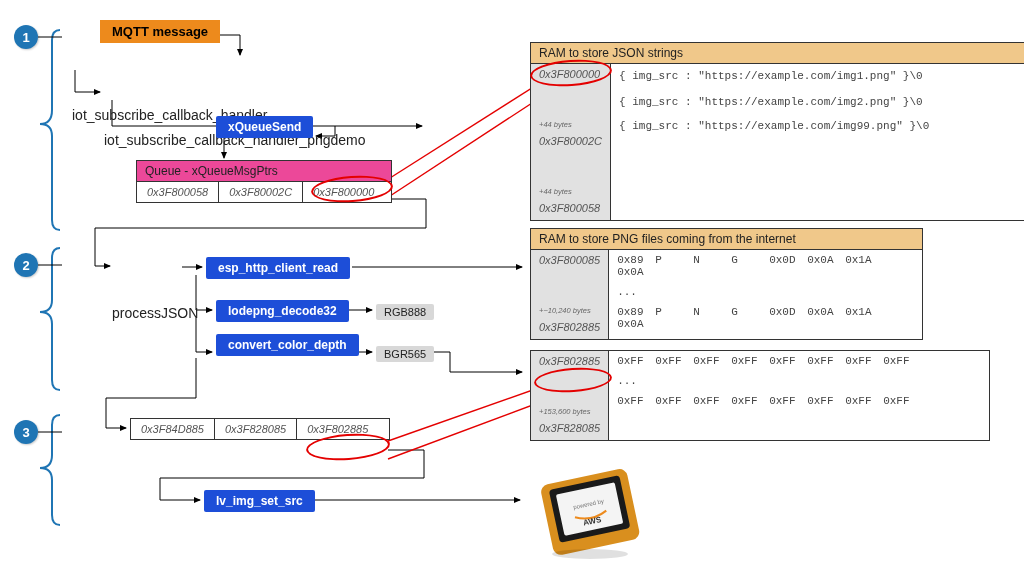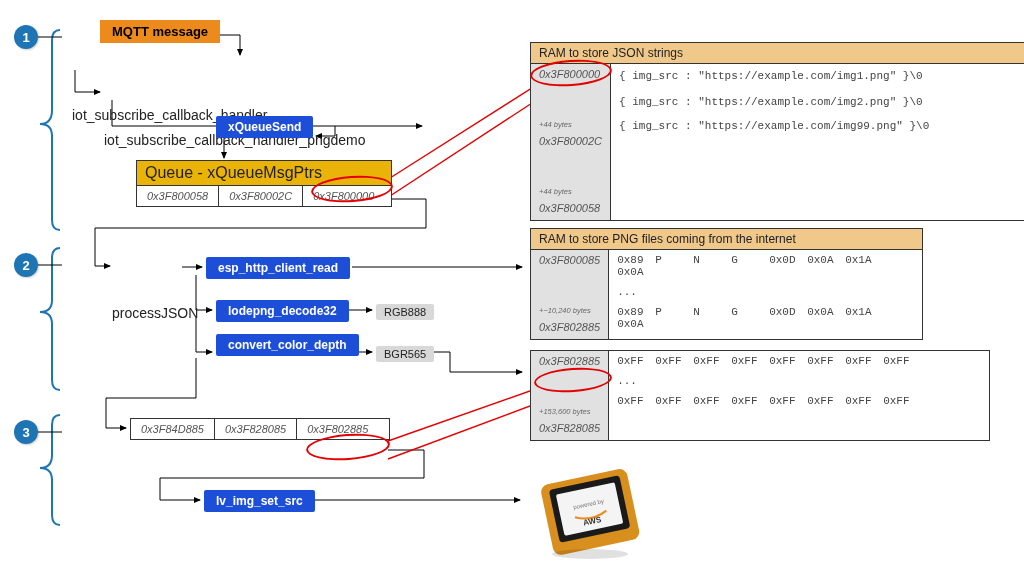--- a/index.html
+++ b/index.html
@@ -25,22 +25,22 @@
   }
   .func { font-size: 14px; margin-top: 46px; }
   .blackbox {
     background: #1d4ed8; color: #fff; font-weight: 600;
     padding: 4px 12px; border-radius: 2px; font-size: 12px;
   }
   .queue {
     border: 1px solid #333; background: #fff;
   }
   .queue-hdr {
-    background: #eab308; padding: 3px 8px; border-bottom: 1px solid #333;
-    font-size: 16px;
+    background: #ec4899; padding: 3px 8px; border-bottom: 1px solid #333;
+    font-size: 12px;
   }
   .queue-row { display: flex; }
   .queue-cell {
     border-right: 1px solid #333; padding: 4px 10px; font-style: italic;
     color: #555; font-size: 11px;
   }
   .queue-cell:last-child { border-right: none; }
   .ram {
     border: 1px solid #333; background: #fff;
   }

